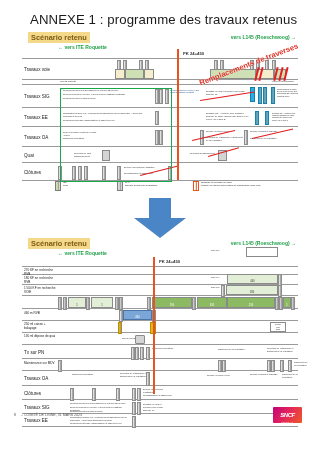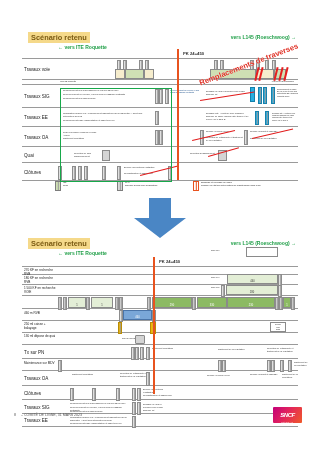--- a/index.html
+++ b/index.html
@@ -114,20 +114,21 @@
   }
   .logo .wm{color:#fff;font-size:6px;font-weight:bold;font-style:italic;letter-spacing:-.4px;}
   .logo .sub{position:absolute;bottom:.5px;left:0;right:0;text-align:center;
              color:#fff;font-size:2.2px;letter-spacing:.6px;opacity:.9;}
 </style>
 </head>
 <body>
 
 <div class="slide">
 
+  <div class="title">ANNEXE 1 : programme des travaux retenus</div>
 
   <div class="diagram diag-top">
 
     <div class="scen-badge">Scénario retenu</div>
     <div class="vers-left">← vers ITE Roquette</div>
     <div class="vers-right">vers L145 (Roeschwoog) →</div>
     <div class="pk-label" style="left:161px;top:19px;">PK 24+450</div>
 
     <div class="pkline" style="left:155px;top:17px;height:131px;"></div>
 

